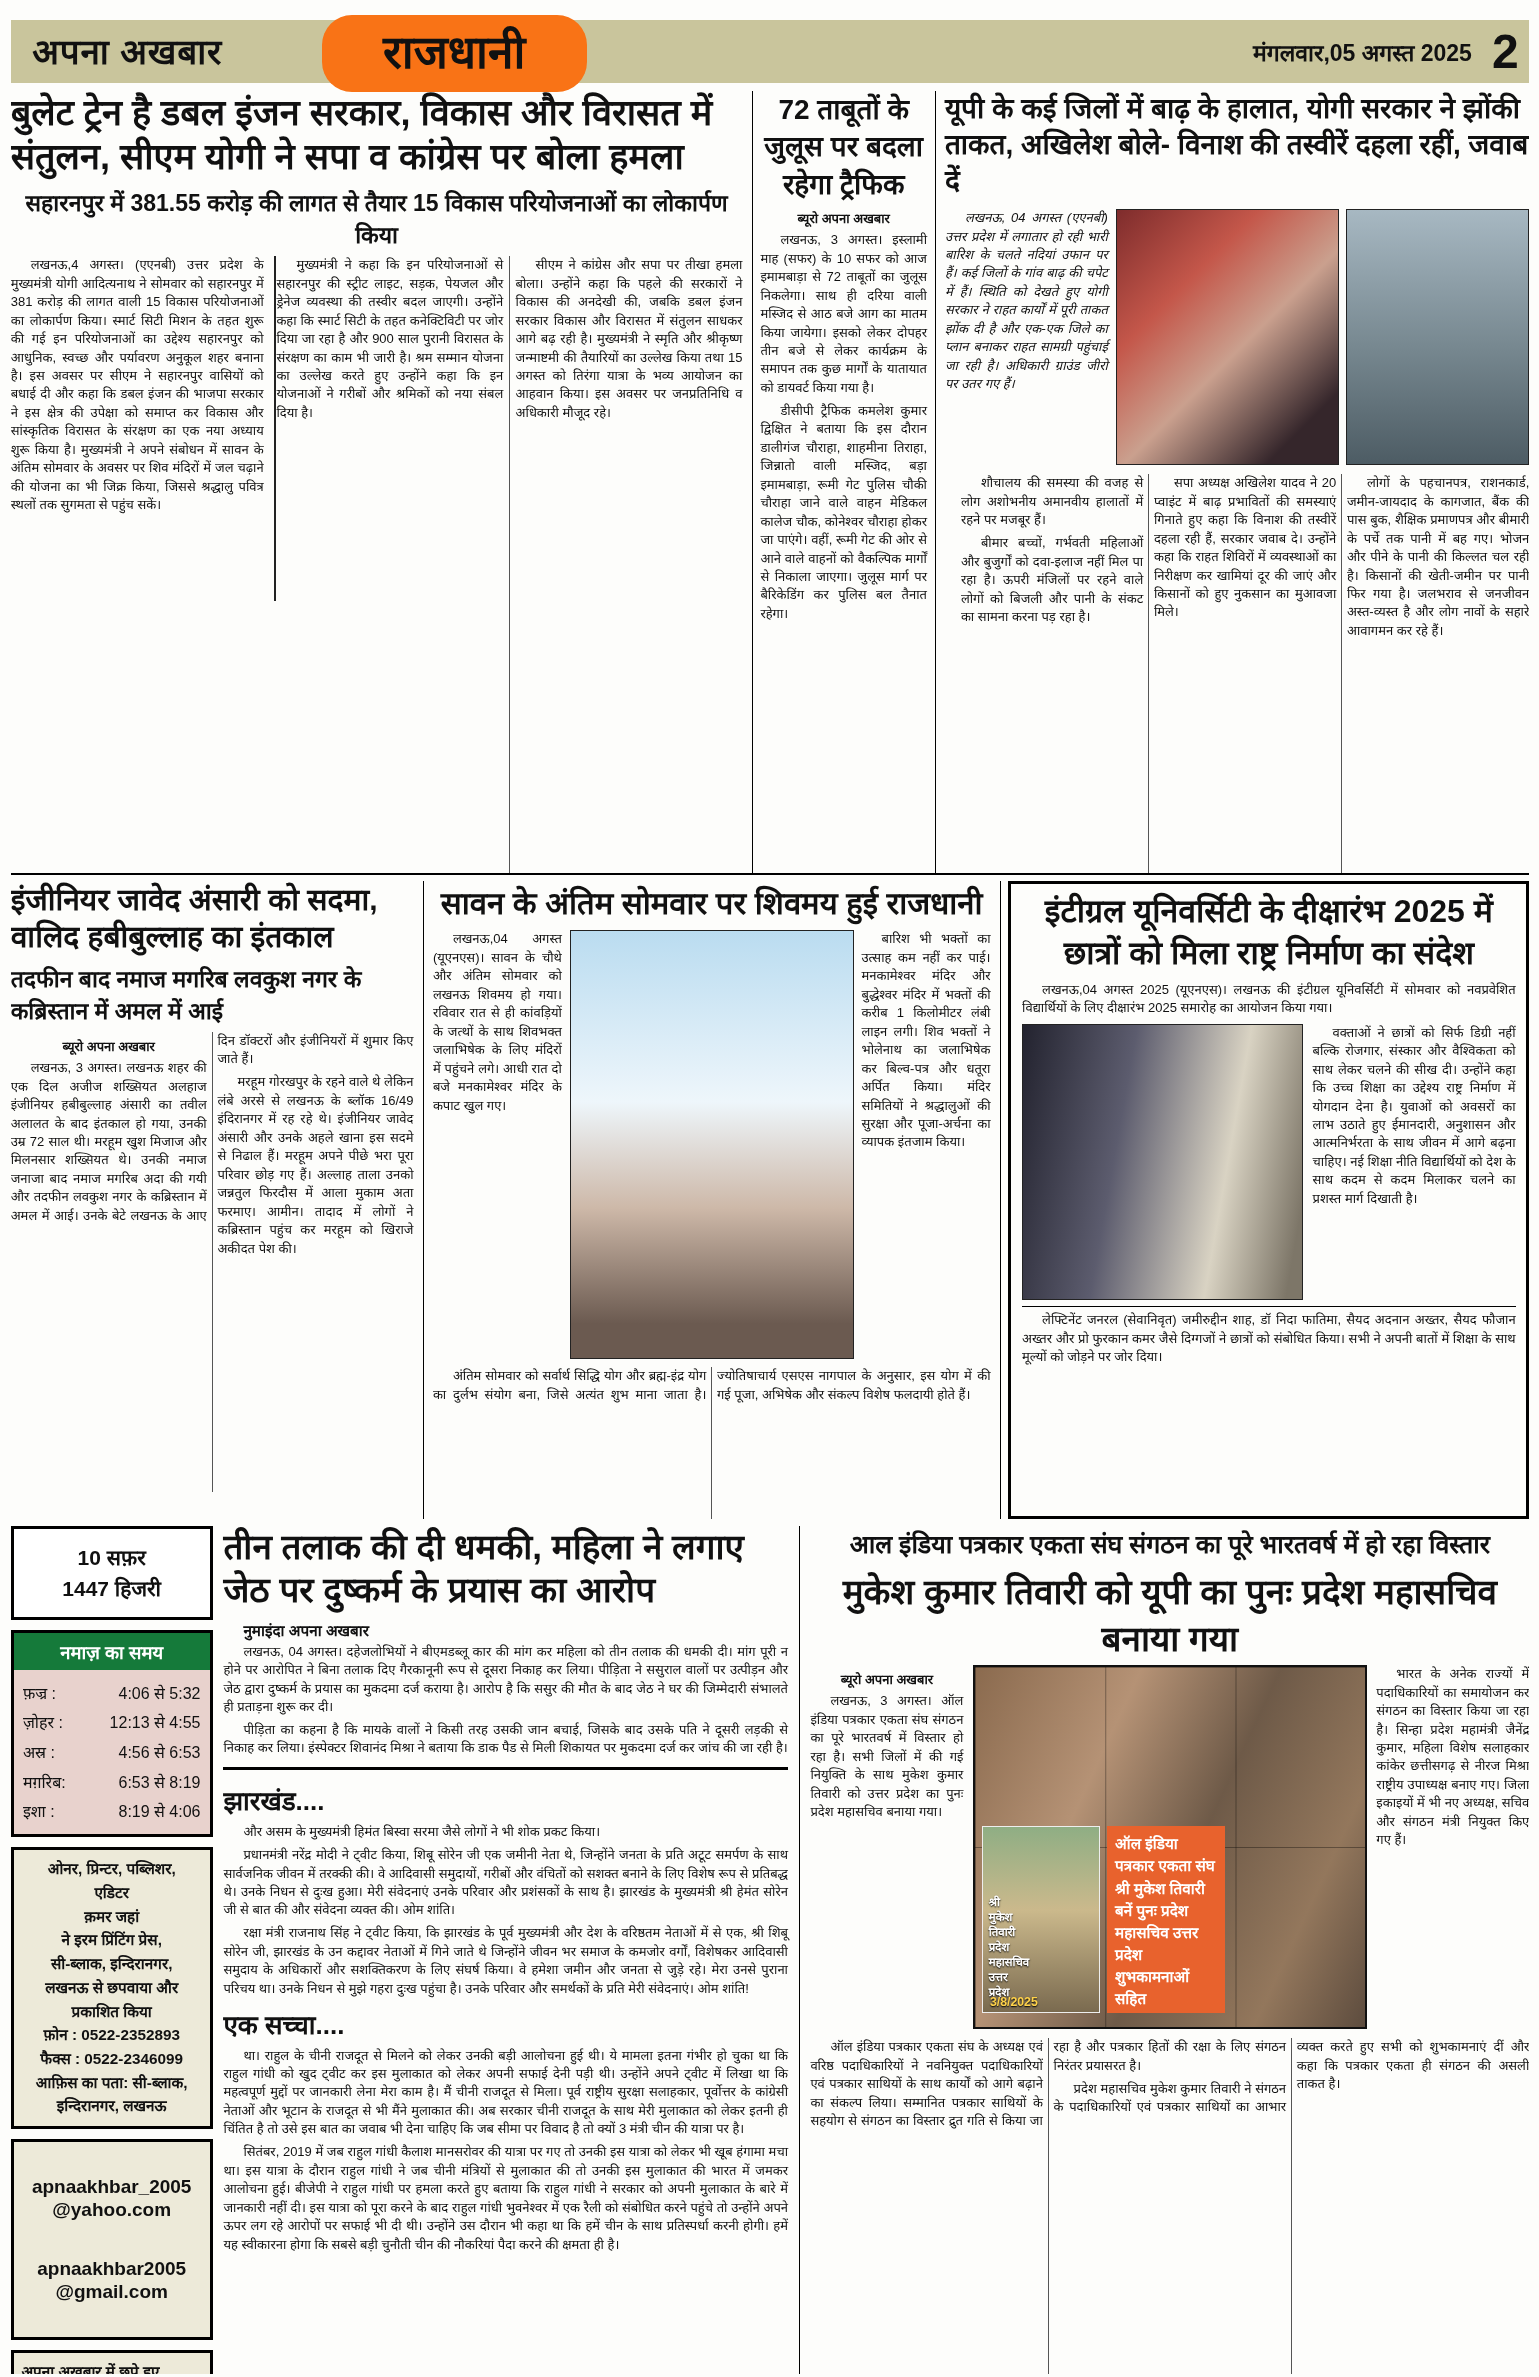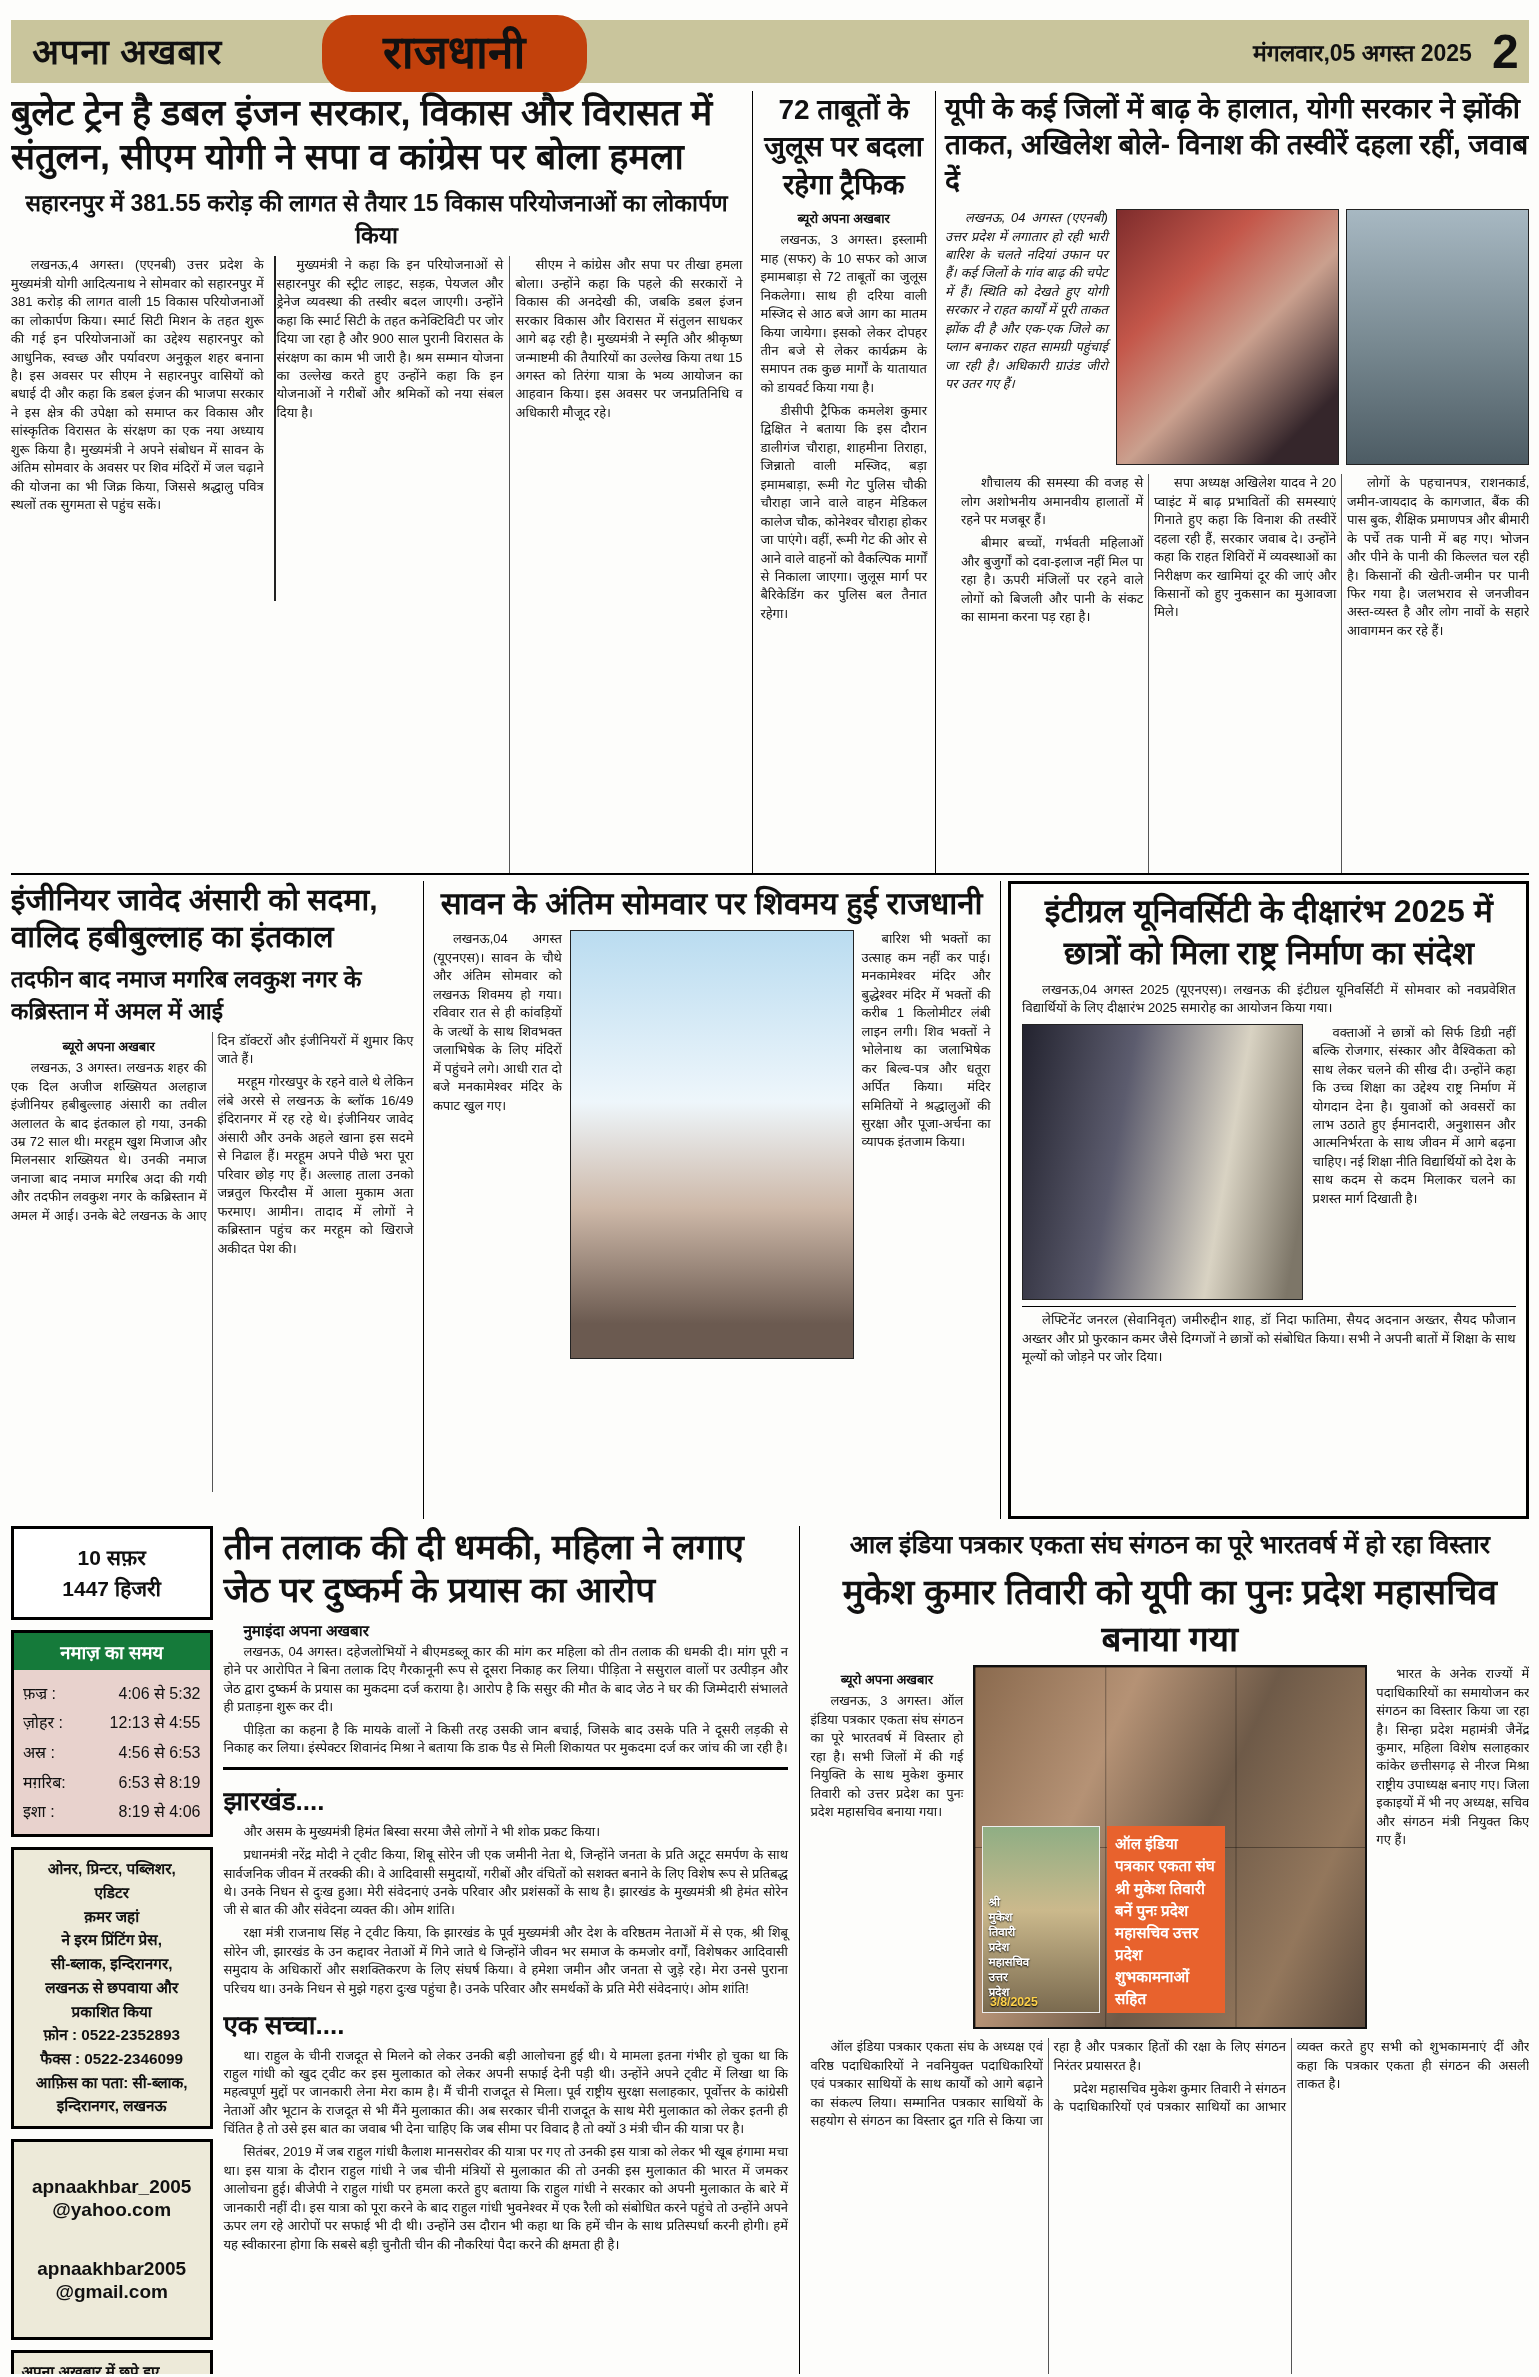--- a/index.html
+++ b/index.html
@@ -5,21 +5,21 @@
   * { margin:0; padding:0; box-sizing:border-box; }
   html,body { background:#e9e9e9; }
   .page {
     position:relative; width:1540px; height:2377px; margin:0 auto;
     background:#fdfdfb; overflow:hidden;
     font-family:"Liberation Sans", sans-serif; color:#111;
   }
   
   .masthead { position:relative; margin:20px 10.7px 0; height:63px; background:#c9c59c; }
   .paper-name { position:absolute; left:21.5px; top:0; line-height:63px; font-size:35px; font-weight:800; letter-spacing:0.8px; }
-  .section-box { position:absolute; left:311px; top:-4.6px; width:265px; height:77px; background:#c2410c; text-align:center; line-height:75px; font-size:46px; font-weight:800;border-radius:30px; }
+  .section-box { position:absolute; left:311px; top:-4.6px; width:265px; height:77px; background:#f97316; text-align:center; line-height:75px; font-size:46px; font-weight:800;border-radius:30px; }
   .m-right { position:absolute; right:10.7px; top:0; height:63px; display:flex; align-items:center; gap:20px; }
   .m-date { font-size:23px; font-weight:800; }
   .m-page { font-size:48px; font-weight:800; line-height:63px; }
   
   .byline { font-weight:700; font-size:13px; text-align:center; margin:4.6px 0; }
   p.body { font-size:13px; line-height:1.42; text-align:justify; text-indent:20px; margin-bottom:4.6px; }
   .photo { position:relative; border:1.5px solid #222; }
   
   .top-row { display:flex; margin:7.7px 10.7px 0; height:784px; overflow:hidden; border-bottom:2.3px solid #000; }
   .a-main { width:742px; padding-right:9.2px; border-right:1.5px solid #000; }
@@ -168,20 +168,23 @@
       <h1>सावन के अंतिम सोमवार पर शिवमय हुई राजधानी</h1>
       <div class="sawan-mid">
         <div class="sawan-colL">
           <p class="body">लखनऊ,04 अगस्त (यूएनएस)। सावन के चौथे और अंतिम सोमवार को लखनऊ शिवमय हो गया। रविवार रात से ही कांवड़ियों के जत्थों के साथ शिवभक्त जलाभिषेक के लिए मंदिरों में पहुंचने लगे। आधी रात दो बजे मनकामेश्वर मंदिर के कपाट खुल गए।</p>
         </div>
         <div class="photo photo-temple"></div>
         <div class="sawan-colR">
           <p class="body">बारिश भी भक्तों का उत्साह कम नहीं कर पाई। मनकामेश्वर मंदिर और बुद्धेश्वर मंदिर में भक्तों की करीब 1 किलोमीटर लंबी लाइन लगी। शिव भक्तों ने भोलेनाथ का जलाभिषेक कर बिल्व-पत्र और धतूरा अर्पित किया। मंदिर समितियों ने श्रद्धालुओं की सुरक्षा और पूजा-अर्चना का व्यापक इंतजाम किया।</p>
         </div>
       </div>
+      <div class="sawan-cols">
+        <p class="body">अंतिम सोमवार को सर्वार्थ सिद्धि योग और ब्रह्म-इंद्र योग का दुर्लभ संयोग बना, जिसे अत्यंत शुभ माना जाता है। ज्योतिषाचार्य एसएस नागपाल के अनुसार, इस योग में की गई पूजा, अभिषेक और संकल्प विशेष फलदायी होते हैं।</p>
+      </div>
     </article>
 
     <article class="a-integral">
       <h1>इंटीग्रल यूनिवर्सिटी के दीक्षारंभ 2025 में छात्रों को मिला राष्ट्र निर्माण का संदेश</h1>
       <p class="body">लखनऊ,04 अगस्त 2025 (यूएनएस)। लखनऊ की इंटीग्रल यूनिवर्सिटी में सोमवार को नवप्रवेशित विद्यार्थियों के लिए दीक्षारंभ 2025 समारोह का आयोजन किया गया।</p>
       <div class="integral-mid">
         <div class="photo photo-stage"></div>
         <div class="integral-colR">
           <p class="body">वक्ताओं ने छात्रों को सिर्फ डिग्री नहीं बल्कि रोजगार, संस्कार और वैश्विकता को साथ लेकर चलने की सीख दी। उन्होंने कहा कि उच्च शिक्षा का उद्देश्य राष्ट्र निर्माण में योगदान देना है। युवाओं को अवसरों का लाभ उठाते हुए ईमानदारी, अनुशासन और आत्मनिर्भरता के साथ जीवन में आगे बढ़ना चाहिए। नई शिक्षा नीति विद्यार्थियों को देश के साथ कदम से कदम मिलाकर चलने का प्रशस्त मार्ग दिखाती है।</p>
         </div>

